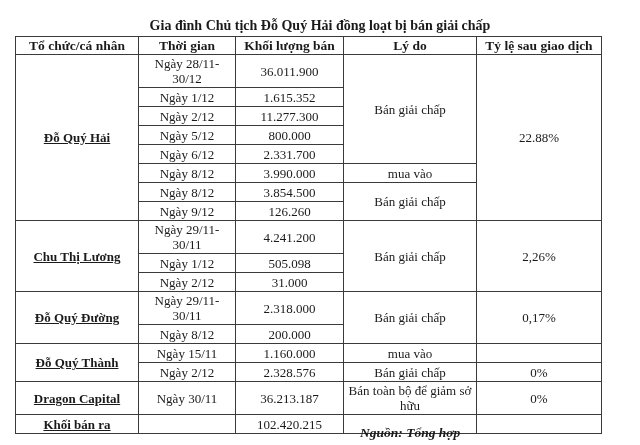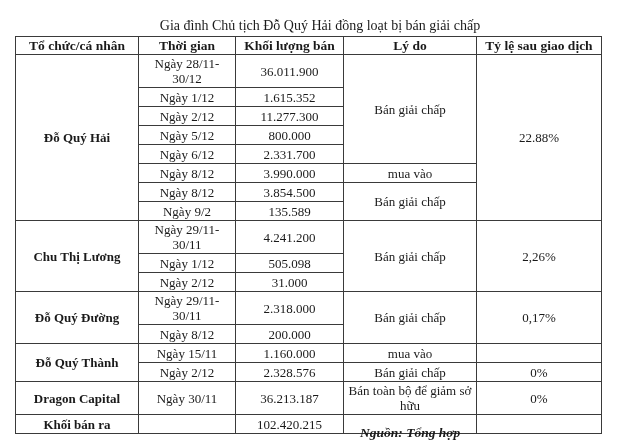--- a/index.html
+++ b/index.html
@@ -1,25 +1,25 @@
 <!DOCTYPE html>
 <html><head>
 <meta charset="utf-8">
 <style>
   html,body{margin:0;padding:0;background:#ffffff;}
   body{width:640px;height:445px;position:relative;overflow:hidden;
        font-family:"Liberation Serif","DejaVu Serif",serif;color:#1a1a1a;}
   .title{position:absolute;left:0;top:17px;width:640px;text-align:center;
-         font-weight:normal;font-size:14px;line-height:18px;}
+         font-weight:bold;font-size:14px;line-height:18px;}
   table{position:absolute;left:15px;top:36px;border-collapse:collapse;
         table-layout:fixed;width:586px;font-size:13px;padding-left:41px;}
   td,th{border:1px solid #3a3a3a;text-align:center;vertical-align:middle;
         padding:0 2px;line-height:15px;}
   th{font-weight:bold;font-size:13.5px;height:17px;}
-  td.name{font-weight:bold;}
+  td.name{font-weight:bold;text-decoration:underline;}
   tr.r1 td{height:18px;}
   tr.r2 td{height:32px;}
   .source{position:absolute;left:360px;top:425px;font-style:italic;font-weight:bold;
           font-size:13.5px;text-align:right;}
 </style>
 </head>
 <body>
 
 <div class="title">Gia đình Chủ tịch Đỗ Quý Hải đồng loạt bị bán giải chấp</div>
 
@@ -67,22 +67,22 @@
     <td>Ngày 8/12</td>
     <td>3.990.000</td>
     <td>mua vào</td>
   </tr>
   <tr class="r1">
     <td>Ngày 8/12</td>
     <td>3.854.500</td>
     <td rowspan="2">Bán giải chấp</td>
   </tr>
   <tr class="r1">
-    <td>Ngày 9/2</td>
-    <td>135.589</td>
+    <td>Ngày 9/12</td>
+    <td>126.260</td>
   </tr>
 
   <tr class="r2">
     <td class="name" rowspan="3">Chu Thị Lương</td>
     <td>Ngày 29/11-30/11</td>
     <td>4.241.200</td>
     <td rowspan="3">Bán giải chấp</td>
     <td rowspan="3">2,26%</td>
   </tr>
   <tr class="r1">

